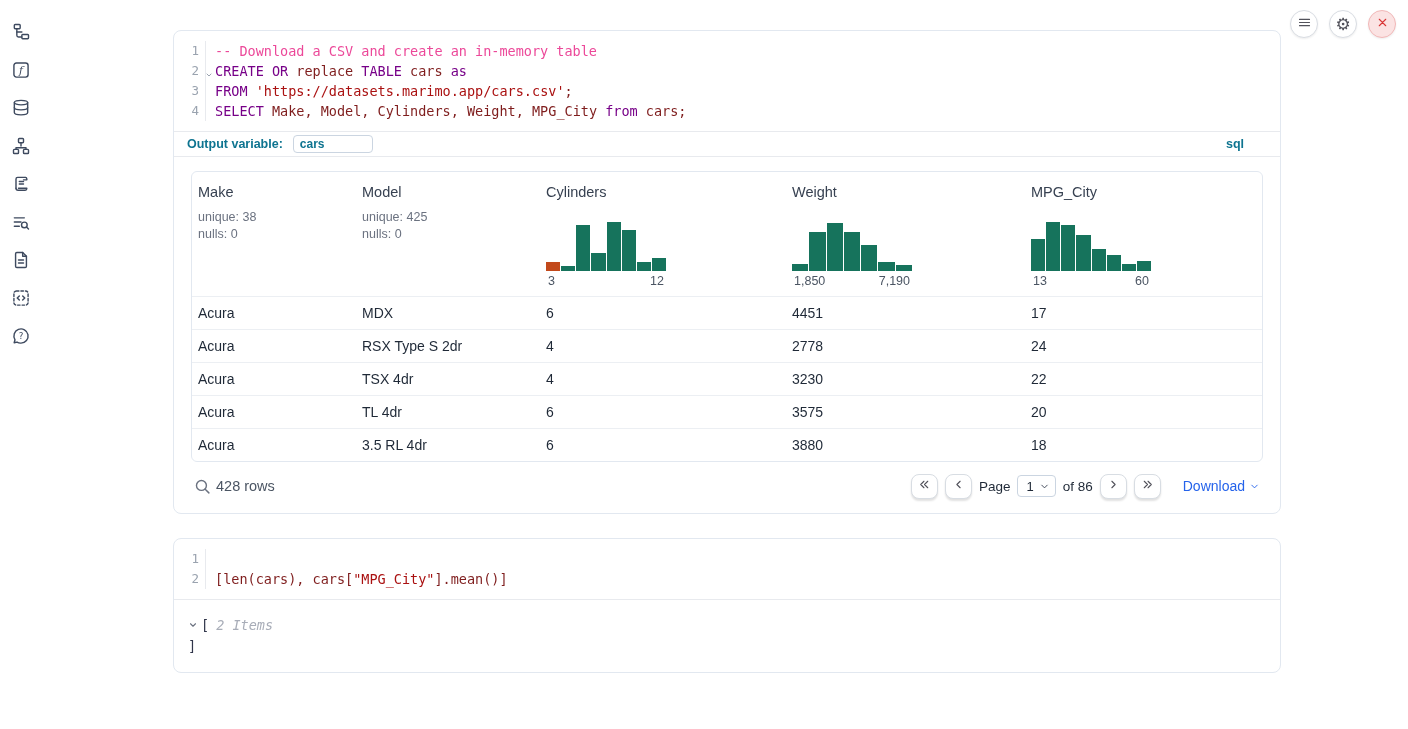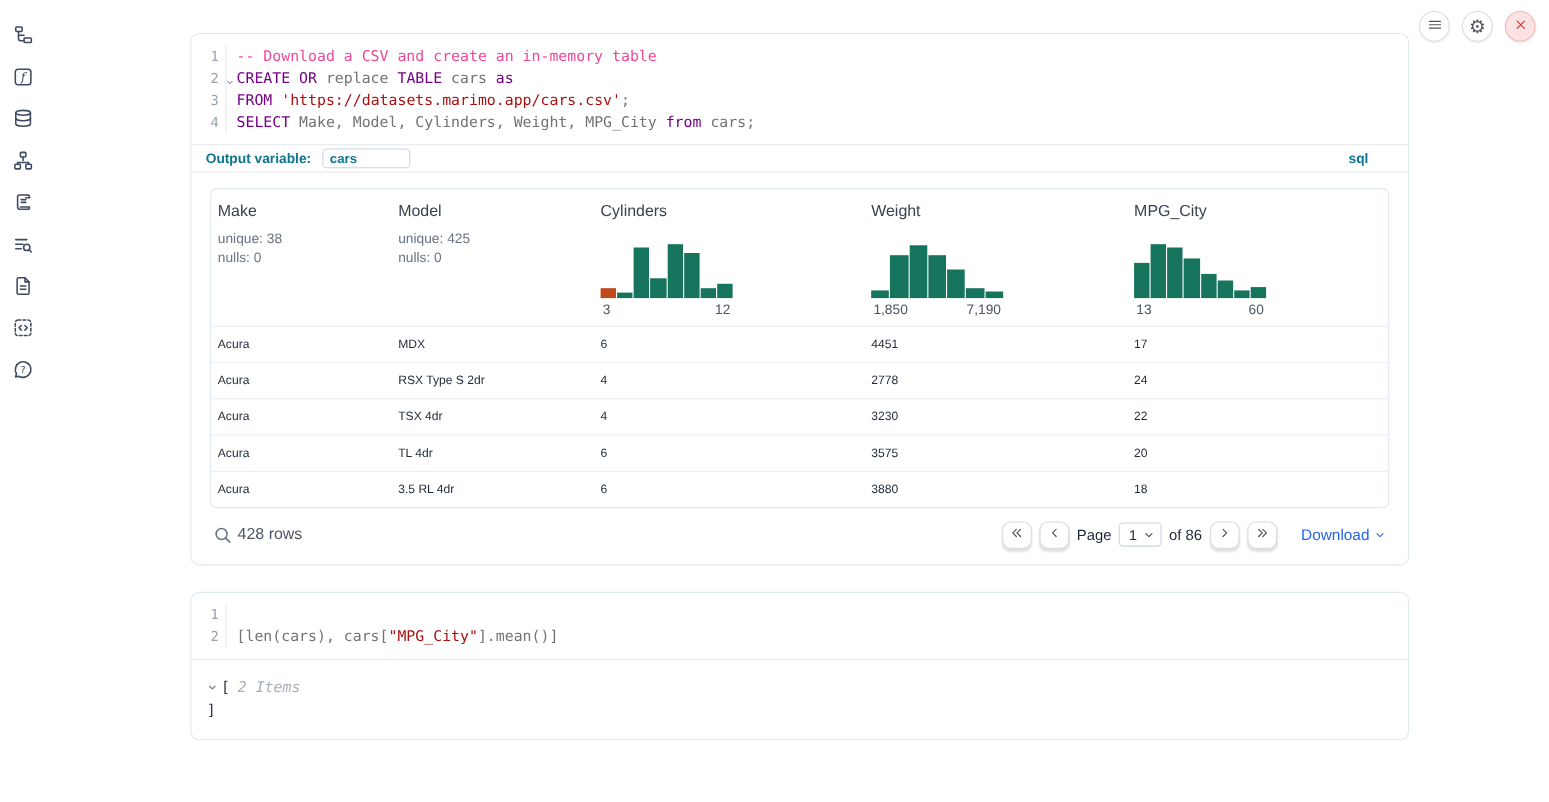--- a/index.html
+++ b/index.html
@@ -32,21 +32,21 @@
   
   .code-area { padding:10px 0; font-family:"DejaVu Sans Mono", monospace; font-size:13.5px; }
   .code-line { display:flex; line-height:20px; }
   .gutter { width:32px; flex:0 0 32px; text-align:right; padding-right:6px; color:#9aa3af;
     border-right:1px solid #e8eaee; font-size:12.5px; position:relative; user-select:none; }
   .fold { position:absolute; right:-8px; top:4px; }
   .code-text { padding-left:9px; white-space:pre; color:#24292e; }
   .tok-kw  { color:#770088; }
   .tok-com { color:#ec4899; }
   .tok-str { color:#aa1111; }
-  .tok-pl  { color:#737373; }
+  .tok-pl  { color:#7f1d1d; }
 
   
   .outvar-bar { border-top:1px solid #e8eaee; border-bottom:1px solid #e8eaee; height:26px;
     display:flex; align-items:center; padding:0 36px 0 13px; }
   .outvar-label { font-size:12.5px; font-weight:bold; color:#0e7490; }
   .outvar-input { margin-left:10px; width:80px; height:18px; border:1px solid #cbd5e1; border-radius:4px;
     font-size:12px; font-weight:bold; color:#0e7490; padding:0 6px; font-family:"Liberation Sans",sans-serif; }
   .lang-badge { margin-left:auto; font-size:12.5px; font-weight:bold; color:#0e7490; }
 
   
@@ -57,21 +57,21 @@
   .th { padding:12px 6px 8px 6px; display:flex; flex-direction:column; }
   .th-label { font-size:14.5px; color:#374151; }
   .th-stats { margin-top:9px; font-size:12.5px; color:#6b7280; line-height:17px; }
   .hist { margin-top:auto; width:120px; }
   .hist-bars { display:flex; align-items:flex-end; gap:1px; height:52px; }
   .hist-bar { flex:1; background:#16735c; }
   .hist-bar.hl { background:#c2491b; }
   .hist-labels { display:flex; justify-content:space-between; font-size:12.5px; color:#4b5563;
     margin-top:3px; padding:0 2px; }
   .trow { border-top:1px solid #eceff3; height:33px; align-items:center; }
-  .td { padding:0 6px; font-size:11px; color:#1f2937; }
+  .td { padding:0 6px; font-size:14px; color:#1f2937; }
 
   
   .tfooter { display:flex; align-items:center; height:34px; margin-top:7px; padding:0 3px; }
   .row-count { font-size:14.5px; color:#4b5563; margin-left:5px; }
   .pager { margin-left:auto; display:flex; align-items:center; gap:7px; }
   .pg-btn { width:27px; height:25px; border:1px solid #d8dde3; border-radius:8px; background:#fff;
     box-shadow:0 2px 2px rgba(0,0,0,.12); display:flex; align-items:center; justify-content:center; cursor:pointer; }
   .pg-btn svg { stroke:#52525b; stroke-width:2; fill:none; stroke-linecap:round; stroke-linejoin:round; }
   .pg-text { font-size:13.5px; color:#1f2937; }
   .page-select { display:flex; align-items:center; gap:5px; border:1px solid #cbd5e1; border-radius:4px;

